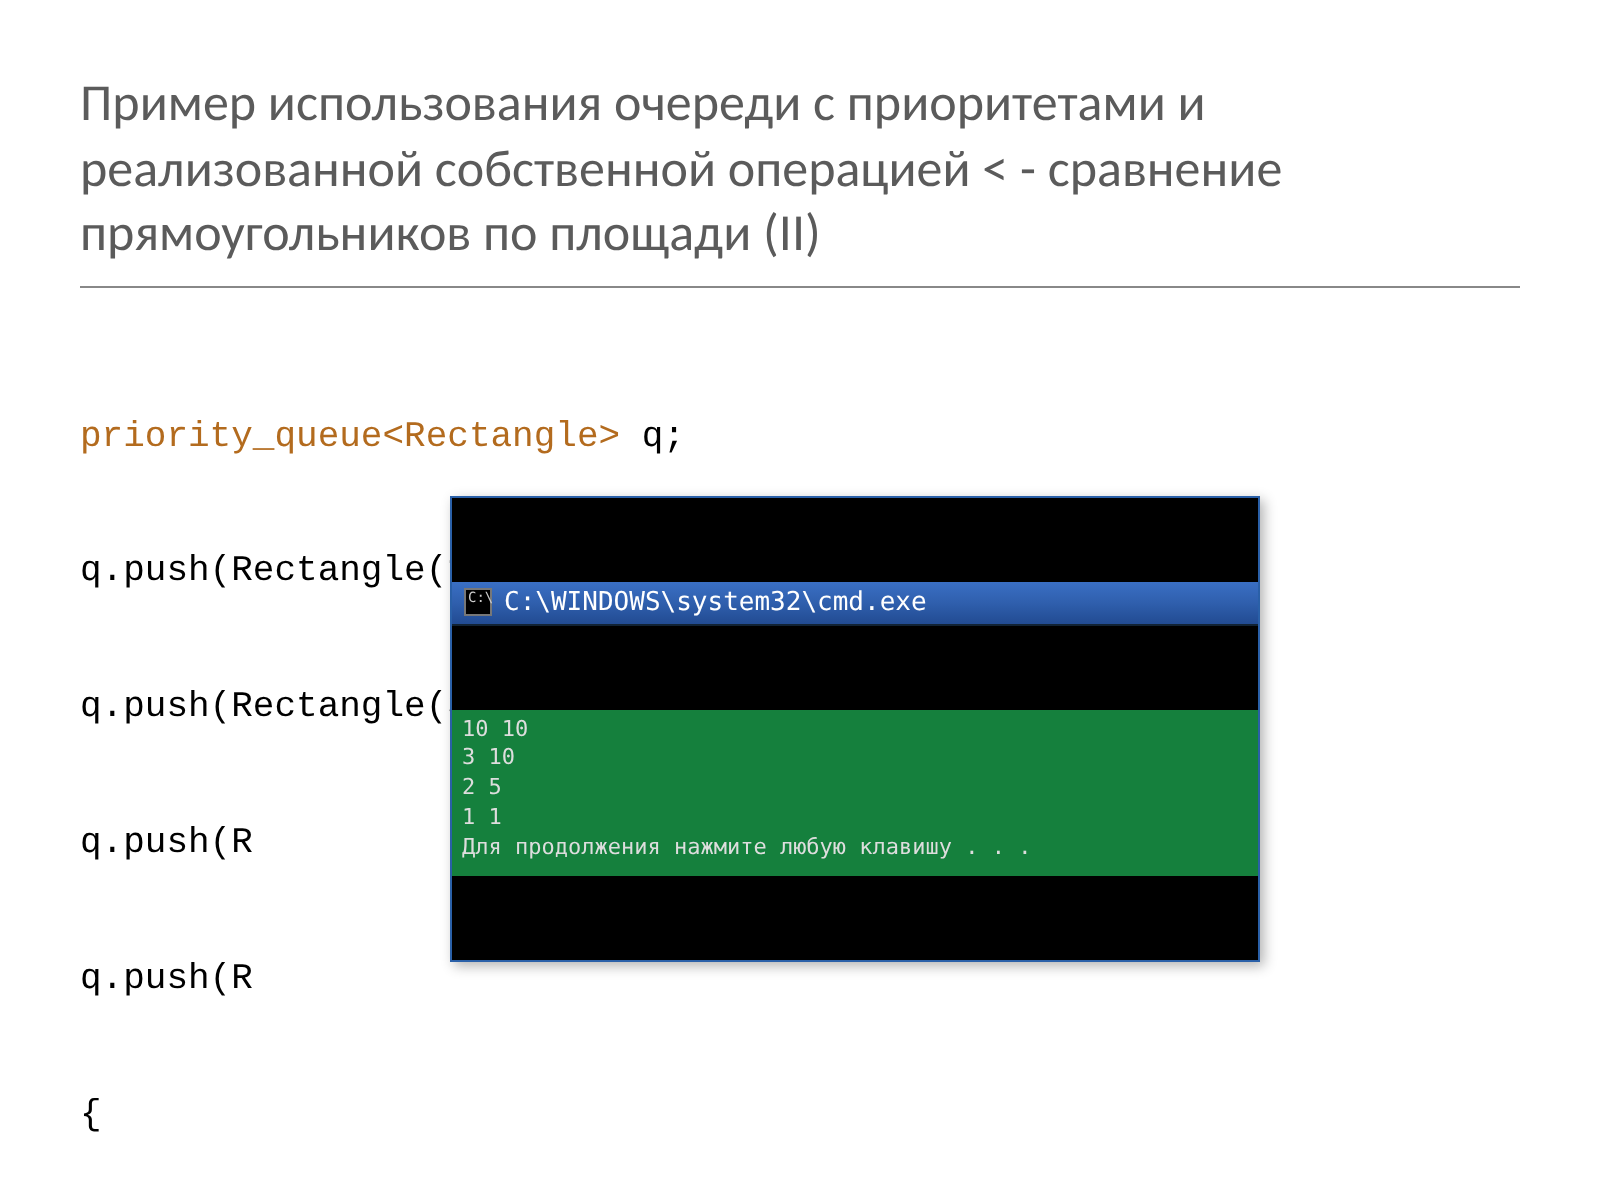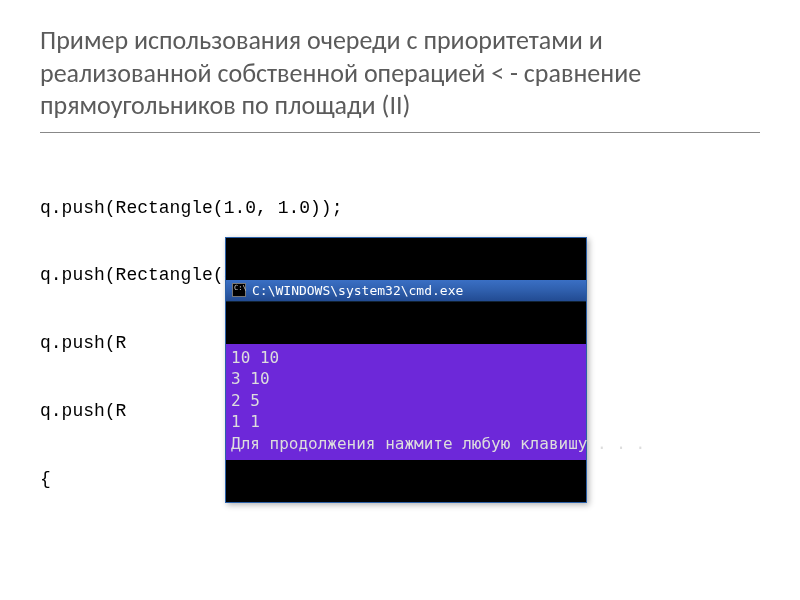--- a/index.html
+++ b/index.html
@@ -7,21 +7,21 @@
     width: 800px;
     height: 600px;
     background: #fff;
     font-family: Calibri, Arial, sans-serif;
     overflow: hidden;
     position: relative;
   }
   .slide {
     width: 100%;
     height: 100%;
-    padding: 24px 40px 0 40px;
+    padding: 35px 40px 0 40px;
     position: relative;
   }
   .title-block {
     border-bottom: 1px solid #888;
     padding-bottom: 10px;
     margin-bottom: 22px;
   }
   .title-block h1 {
     font-size: 26px;
     font-weight: 400;
@@ -35,21 +35,21 @@
     color: #000;
     position: relative;
   }
   .code-line { line-height: 1.55; }
   .kw-type { color: #b36b1e; }
   .kw-template { color: #b36b1e; }
   .cmd-window {
     position: absolute;
     left: 185px;
     top: 82px;
-    width: 362px;
+    width: 405px;
     border: 1px solid #2a60a8;
     background: #000;
     box-shadow: 2px 2px 6px rgba(0,0,0,0.3);
     font-family: "Lucida Console", monospace;
   }
   .cmd-titlebar {
     background: linear-gradient(to bottom, #3a6fc4 0%, #2f5fad 50%, #224b92 100%);
     color: #fff;
     font-size: 13px;
     padding: 3px 6px;
@@ -67,39 +67,40 @@
   }
   .cmd-icon::before {
     content: "C:\\";
     color: #ccc;
     font-size: 7px;
     position: absolute;
     top: 1px; left: 1px;
     line-height: 1;
   }
   .cmd-body {
-    background: #6d28d9;
+    background: #15803d;
     color: #ddd;
-    font-size: 16px;
+    font-size: 11px;
     padding: 3px 5px 6px 5px;
     white-space: pre;
     line-height: 1.35;
     min-height: 78px;
   }
 </style>
 </head>
 <body>
 
 <div class="slide">
 
   <div class="title-block">
     <h1>Пример использования очереди с приоритетами и реализованной собственной операцией &lt; - сравнение прямоугольников по площади (II)</h1>
   </div>
 
   <div class="code-area">
+    <div class="code-line"><span class="kw-type">priority_queue</span><span class="kw-template">&lt;Rectangle&gt;</span><span> q;</span></div>
     <div class="code-line">q.push(Rectangle(1.0, 1.0));</div>
     <div class="code-line">q.push(Rectangle(3.0, 10.0));</div>
     <div class="code-line">q.push(R</div>
     <div class="code-line">q.push(R</div>
     <div class="code-line">{</div>
     
     
     
 
     <div class="cmd-window">

